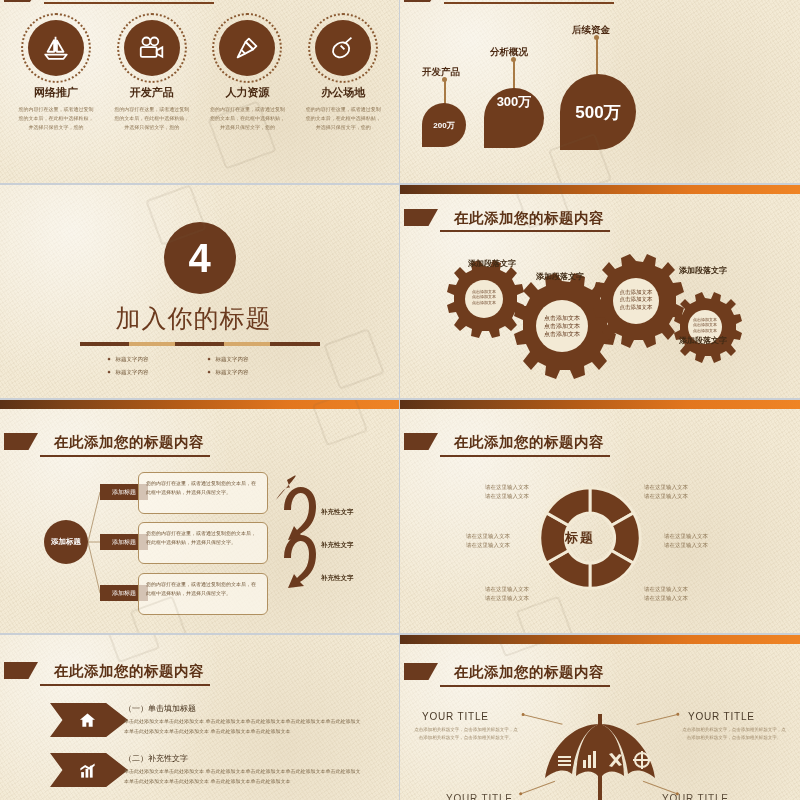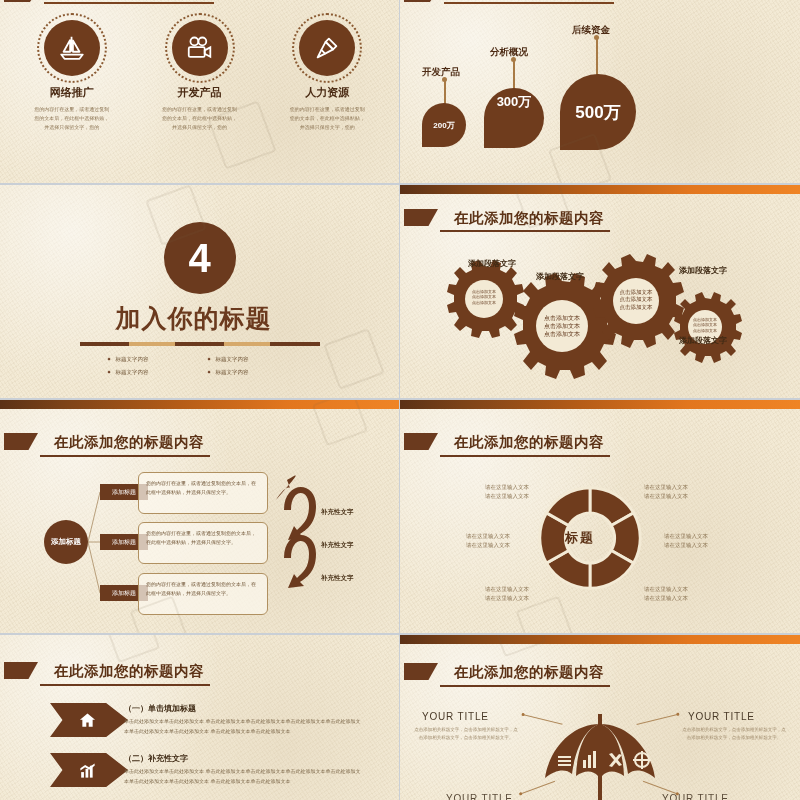--- a/index.html
+++ b/index.html
@@ -104,21 +104,21 @@
 
   
   .num-circ {
     position: absolute; left: 50%; top: 37px; transform: translateX(-50%);
     width: 72px; height: 72px; border-radius: 50%; background: #6b3a1e;
     display: flex; align-items: center; justify-content: center;
     color: #fff; font-size: 40px; font-weight: bold;
   }
   .big-title {
     position: absolute; left: 0; right: 12px; top: 117px; text-align: center;
-    font-size: 25px; font-weight: bold; color: #6b3a1e; letter-spacing: 1px;
+    font-size: 25px; font-weight: normal; color: #6b3a1e; letter-spacing: 1px;
   }
   .tri-rule {
     position: absolute; left: 50%; transform: translateX(-50%); top: 157px;
     width: 240px; height: 3.5px; display: flex;
   }
   .tri-rule i { display: block; height: 100%; }
   .bullets {
     position: absolute; left: 50%; transform: translateX(-50%); top: 168px;
     width: 200px; display: flex; flex-wrap: wrap;
   }
@@ -177,21 +177,21 @@
   }
 
   
   .banner {
     position: absolute; width: 78px; height: 34px; background: #6b3a1e;
     clip-path: polygon(0 0, 72% 0, 100% 50%, 72% 100%, 0 100%, 16% 50%);
     display: flex; align-items: center; justify-content: center;
   }
   .banner svg { width: 19px; height: 19px; margin-left: -4px; }
   .item-h {
-    position: absolute; font-size: 8px; font-weight: bold; color: #3f2a14;
+    position: absolute; font-size: 8px; font-weight: normal; color: #3f2a14;
     white-space: nowrap;
   }
   .item-b {
     position: absolute; font-size: 5px; line-height: 1.9; color: #7b6648;
     width: 240px;
   }
 
   
   .umb-title {
     position: absolute; font-size: 10px; color: #4a3a28; letter-spacing: .8px;
@@ -256,20 +256,31 @@
           <svg viewBox="0 0 32 32" fill="none" stroke="#fff" stroke-width="1.9" stroke-linejoin="round">
             <path d="M18 6l8 8-3.5 3.5-8-8z"></path>
             <path d="M14.5 9.5l8 8-8.5 4.5-4-4z"></path>
             <path d="M10 18l-4 8 8-4"></path>
           </svg>
         </div>
         <div class="ico-name">人力资源</div>
         <div class="ico-desc">您的内容打在这里，或者通过复制您的文本后，在此框中选择粘贴，并选择只保留文字，您的</div>
       </div>
 
+      <div class="icocol">
+        <div class="ico-circ">
+          <svg viewBox="0 0 32 32" fill="none" stroke="#fff" stroke-width="1.9" stroke-linejoin="round">
+            <ellipse cx="14" cy="18" rx="9" ry="7.5" transform="rotate(-32 14 18)"></ellipse>
+            <path d="M18 11l7-6"></path>
+              <path d="M13.5 13.5l4 4"></path>
+          </svg>
+        </div>
+        <div class="ico-name">办公场地</div>
+        <div class="ico-desc">您的内容打在这里，或者通过复制您的文本后，在此框中选择粘贴，并选择只保留文字，您的</div>
+      </div>
 
     </div>
     <div class="wm-box" style="left:215px;top:108px;width:54px;height:54px;"></div>
   </div>
 
   <div class="vgap"></div>
 
   <div class="slide">
     <div class="p1-tab"></div>
     <div class="p1-rule"></div>

